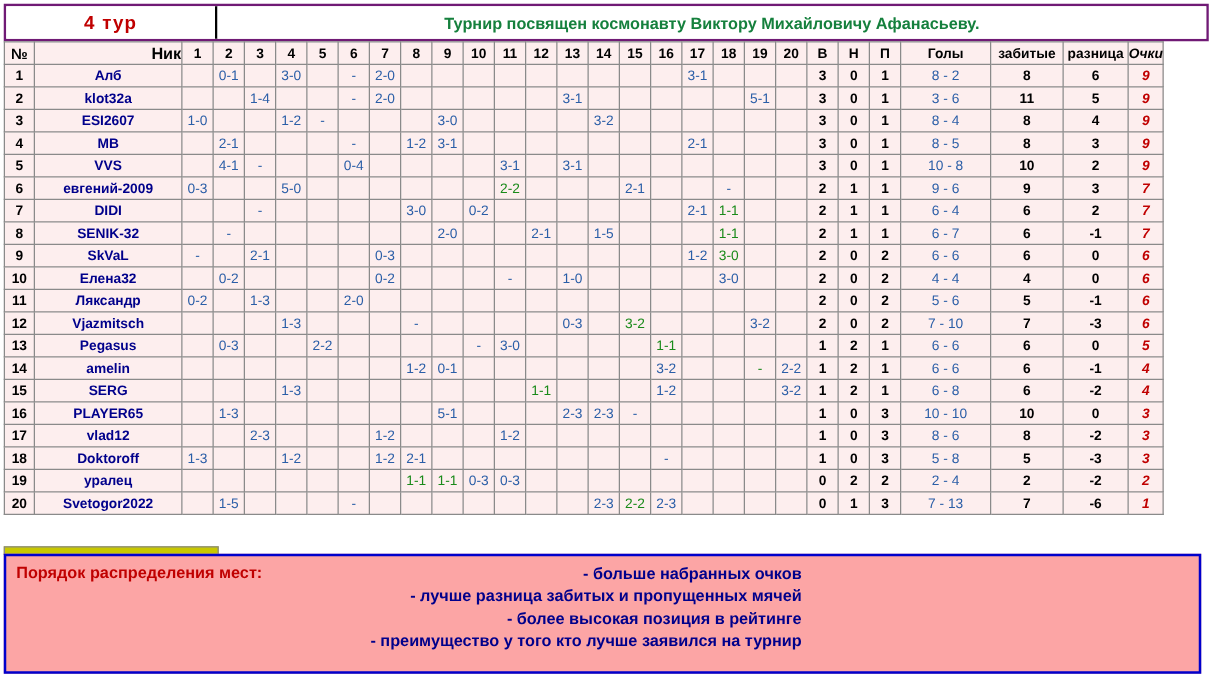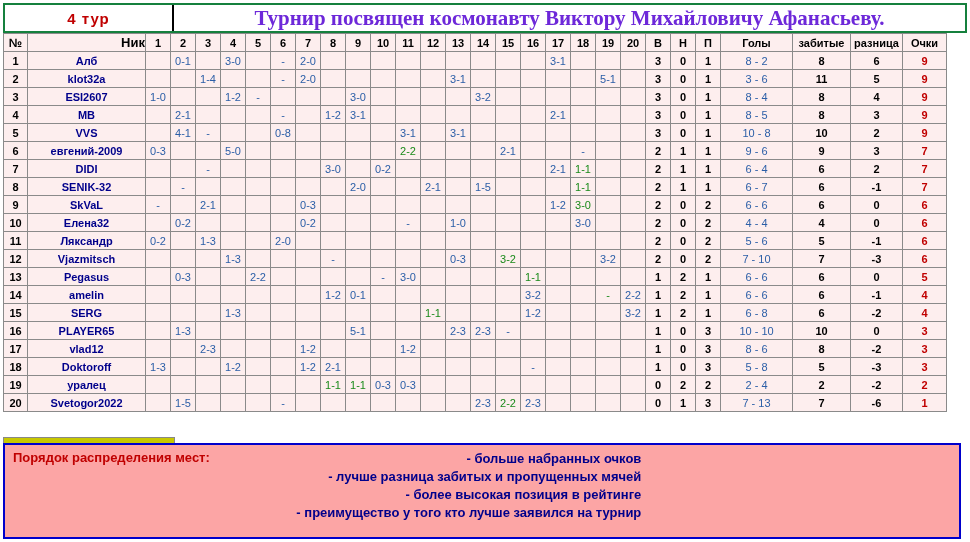--- a/index.html
+++ b/index.html
@@ -10,38 +10,37 @@
     font-size:12px;
     color:#000;
     overflow:hidden;
   }
   .wrap{position:relative;width:970px;height:542px;}
 
   
   .header{
     display:flex;align-items:stretch;
     height:30px;
-    border:2px solid #15803d;
+    border:2px solid #701a75;
     box-sizing:border-box;
     margin:3px 3px 0 3px;
   }
   .hdr-left{
     width:167px;
     border-right:2px solid #000;
     display:flex;align-items:center;justify-content:center;
     font-weight:bold;font-size:15px;color:#c00000;
     background:#ffffff;
     letter-spacing:1px;
   }
   .hdr-right{
     flex:1;
     display:flex;align-items:center;justify-content:center;
-    font-weight:bold;font-size:21px;color:#6d28d9;
+    font-weight:bold;font-size:13px;color:#15803d;
     background:#ffffff;
-    font-family:Liberation Serif, serif;
   }
 
   
   table.t{
     border-collapse:collapse;
     margin:0 3px;
     table-layout:fixed;
   }
   table.t td, table.t th{
     border:1px solid #8a8a8a;
@@ -52,21 +51,21 @@
     box-sizing:border-box;
     background:#fdeeee;
   }
   .colnum{width:24px;}
   .colnick{width:118px;}
   .cell{width:25px;}
   .colwdl{width:25px;}
   .colgoals{width:72px;}
   .colscored{width:58px;}
   .coldiff{width:52px;}
-  .colpts{width:44px;}
+  .colpts{width:28px;font-style:italic;}
 
   thead th{
     background:#cfe7f5;
     font-weight:bold;
     font-size:12px;
     height:22px;
     color:#000;
   }
   thead th.nickhead{text-align:right;padding-left:8px;font-size:13px;}
   thead th.numhead{font-size:12px;}
@@ -299,21 +298,21 @@
           <td class="colpts pts">9</td>
         </tr>
         <tr>
           <td class="num">5</td>
           <td class="nick">VVS</td>
           <td class="cell res"></td>
           <td class="cell res">4-1</td>
           <td class="cell res">-</td>
           <td class="cell res"></td>
           <td class="cell diagonal"></td>
-          <td class="cell res">0-8</td>
+          <td class="cell res">0-4</td>
           <td class="cell res"></td>
           <td class="cell res"></td>
           <td class="cell res"></td>
           <td class="cell res"></td>
           <td class="cell res">3-1</td>
           <td class="cell res"></td>
           <td class="cell res">3-1</td>
           <td class="cell res"></td>
           <td class="cell res"></td>
           <td class="cell res"></td>

